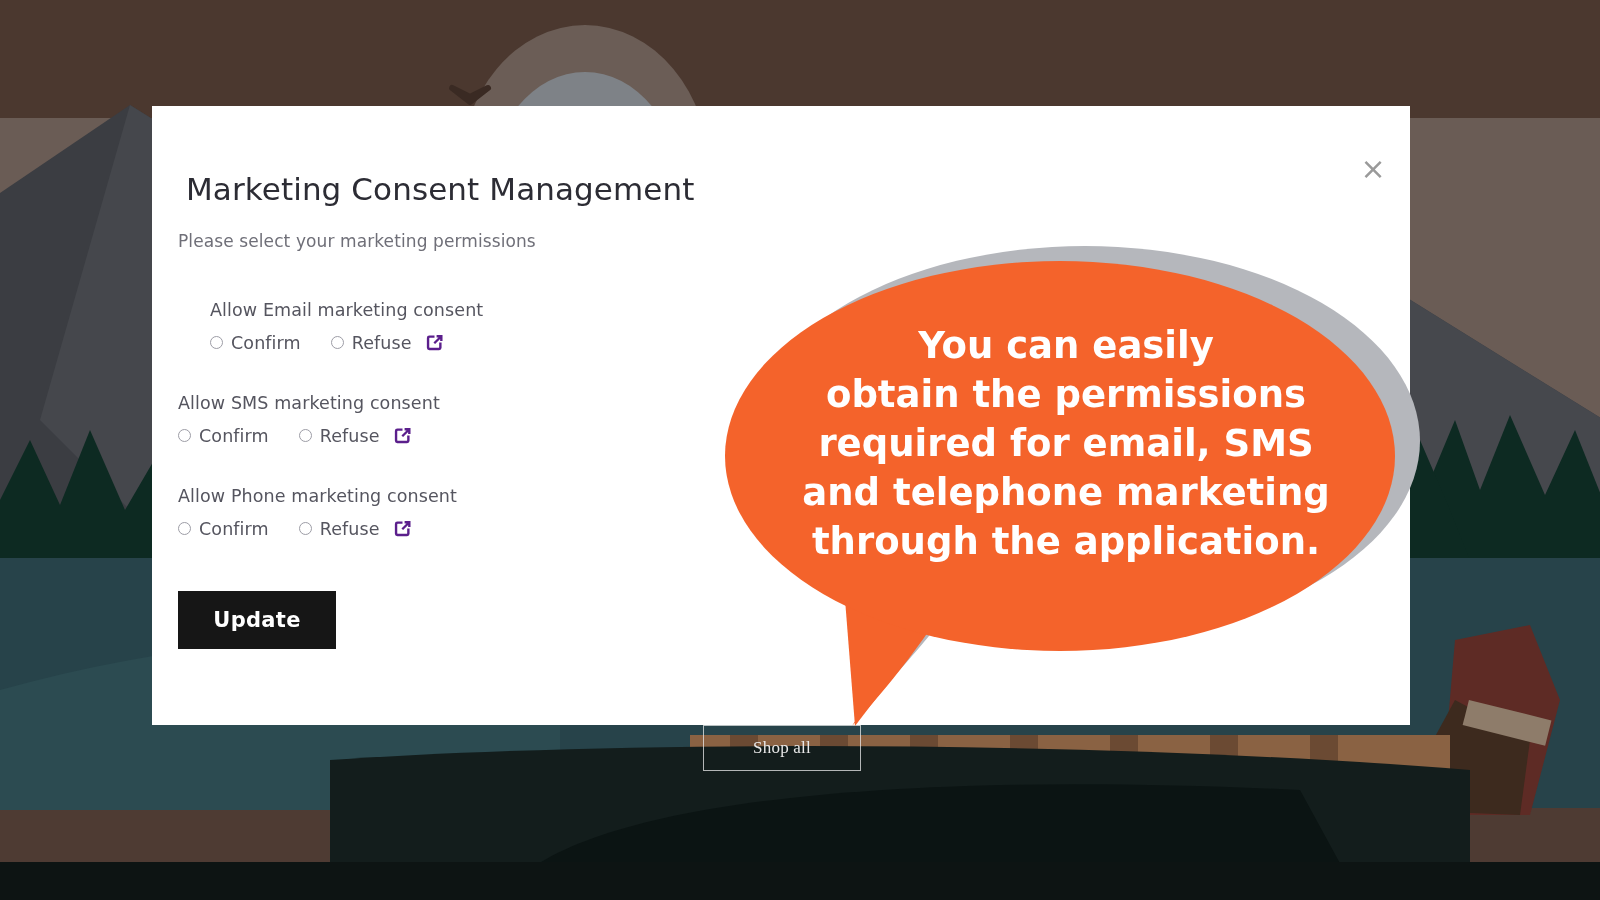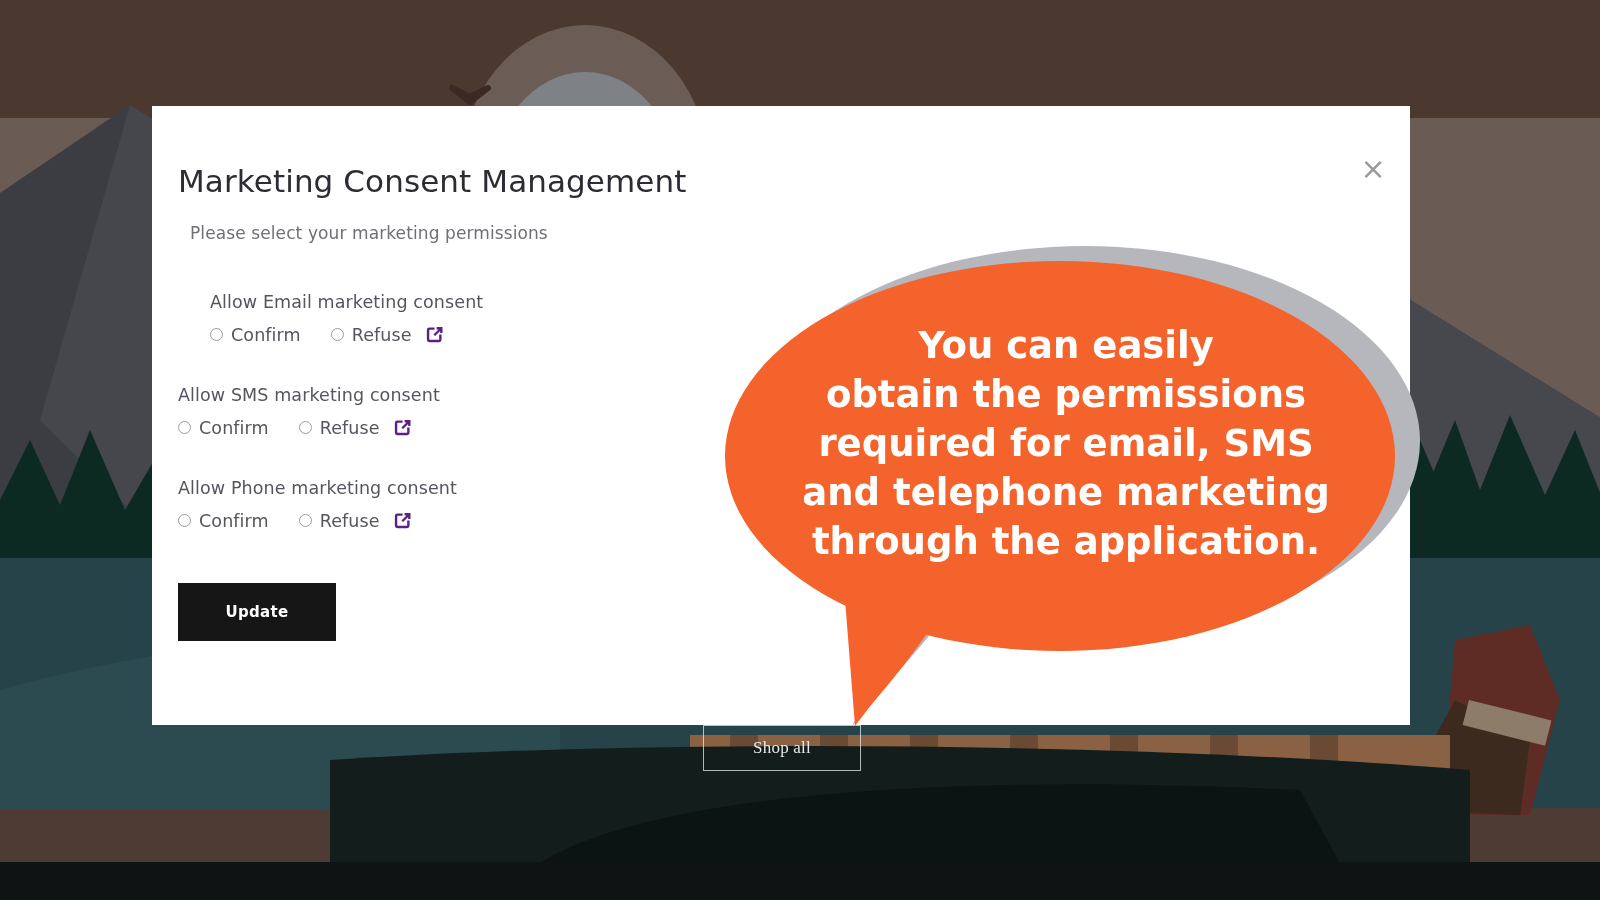--- a/index.html
+++ b/index.html
@@ -71,28 +71,28 @@
 
   #modal-body {
     padding: 57px 0 0 26px;
   }
 
   #modal-title {
     font-size: 31px;
     color: #2c2c34;
     font-weight: 400;
     letter-spacing: 0.1px;
-    margin: 0;
+    margin: 8px;
     font-family: "DejaVu Sans", "Liberation Sans", sans-serif;
   }
 
   #modal-subtitle {
     font-size: 17px;
     color: #6f6f78;
-    margin: 24px 0 0 12px;
+    margin: 24px 0 0 0;
     letter-spacing: 0.1px;
   }
 
   .consent-group { margin-top: 40px; }
   .consent-group:first-of-type { margin-top: 49px; margin-left: 32px; }
 
   .consent-label {
     font-size: 17.5px;
     color: #55555f;
     letter-spacing: 0.1px;
@@ -137,21 +137,21 @@
     cursor: pointer;
   }
 
   #update-btn {
     margin-top: 52px;
     width: 158px;
     height: 58px;
     background: #161616;
     color: #ffffff;
     border: none;
-    font-size: 15px;
+    font-size: 21px;
     font-weight: bold;
     font-family: "DejaVu Sans", "Liberation Sans", sans-serif;
     letter-spacing: 0.3px;
     cursor: pointer;
   }
 
   
   #bubble-wrap {
     position: absolute;
     left: 700px;

